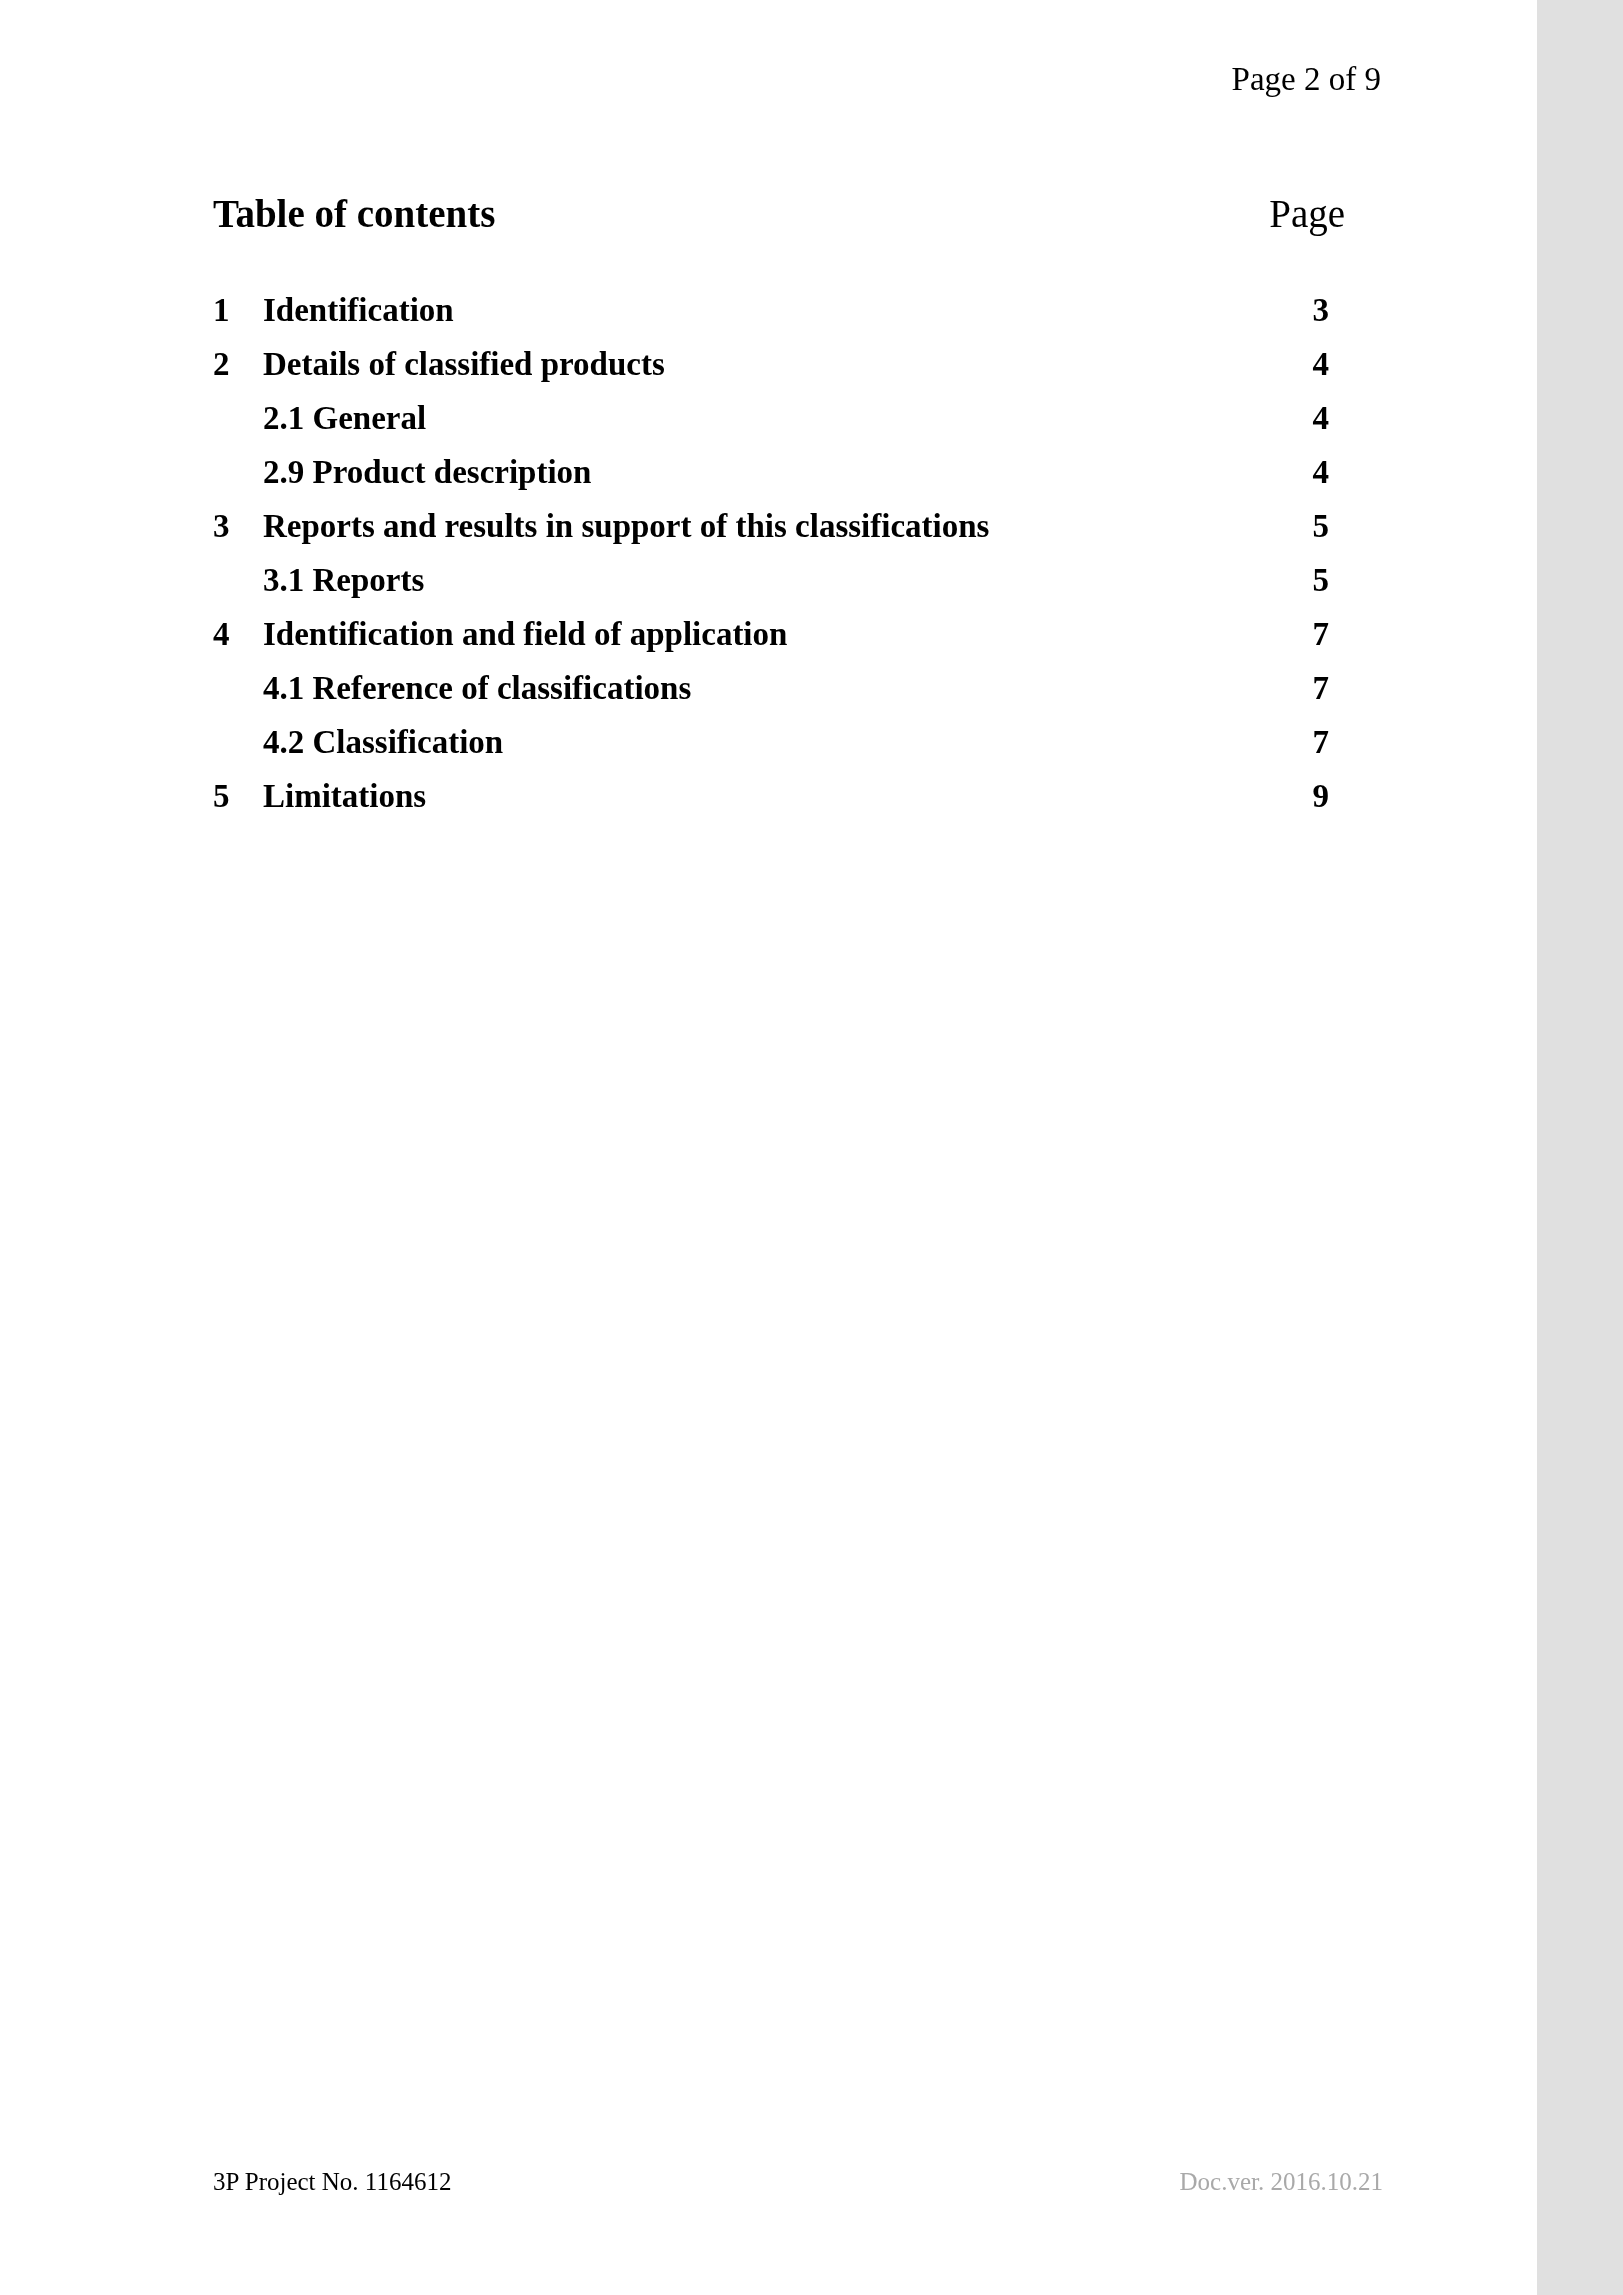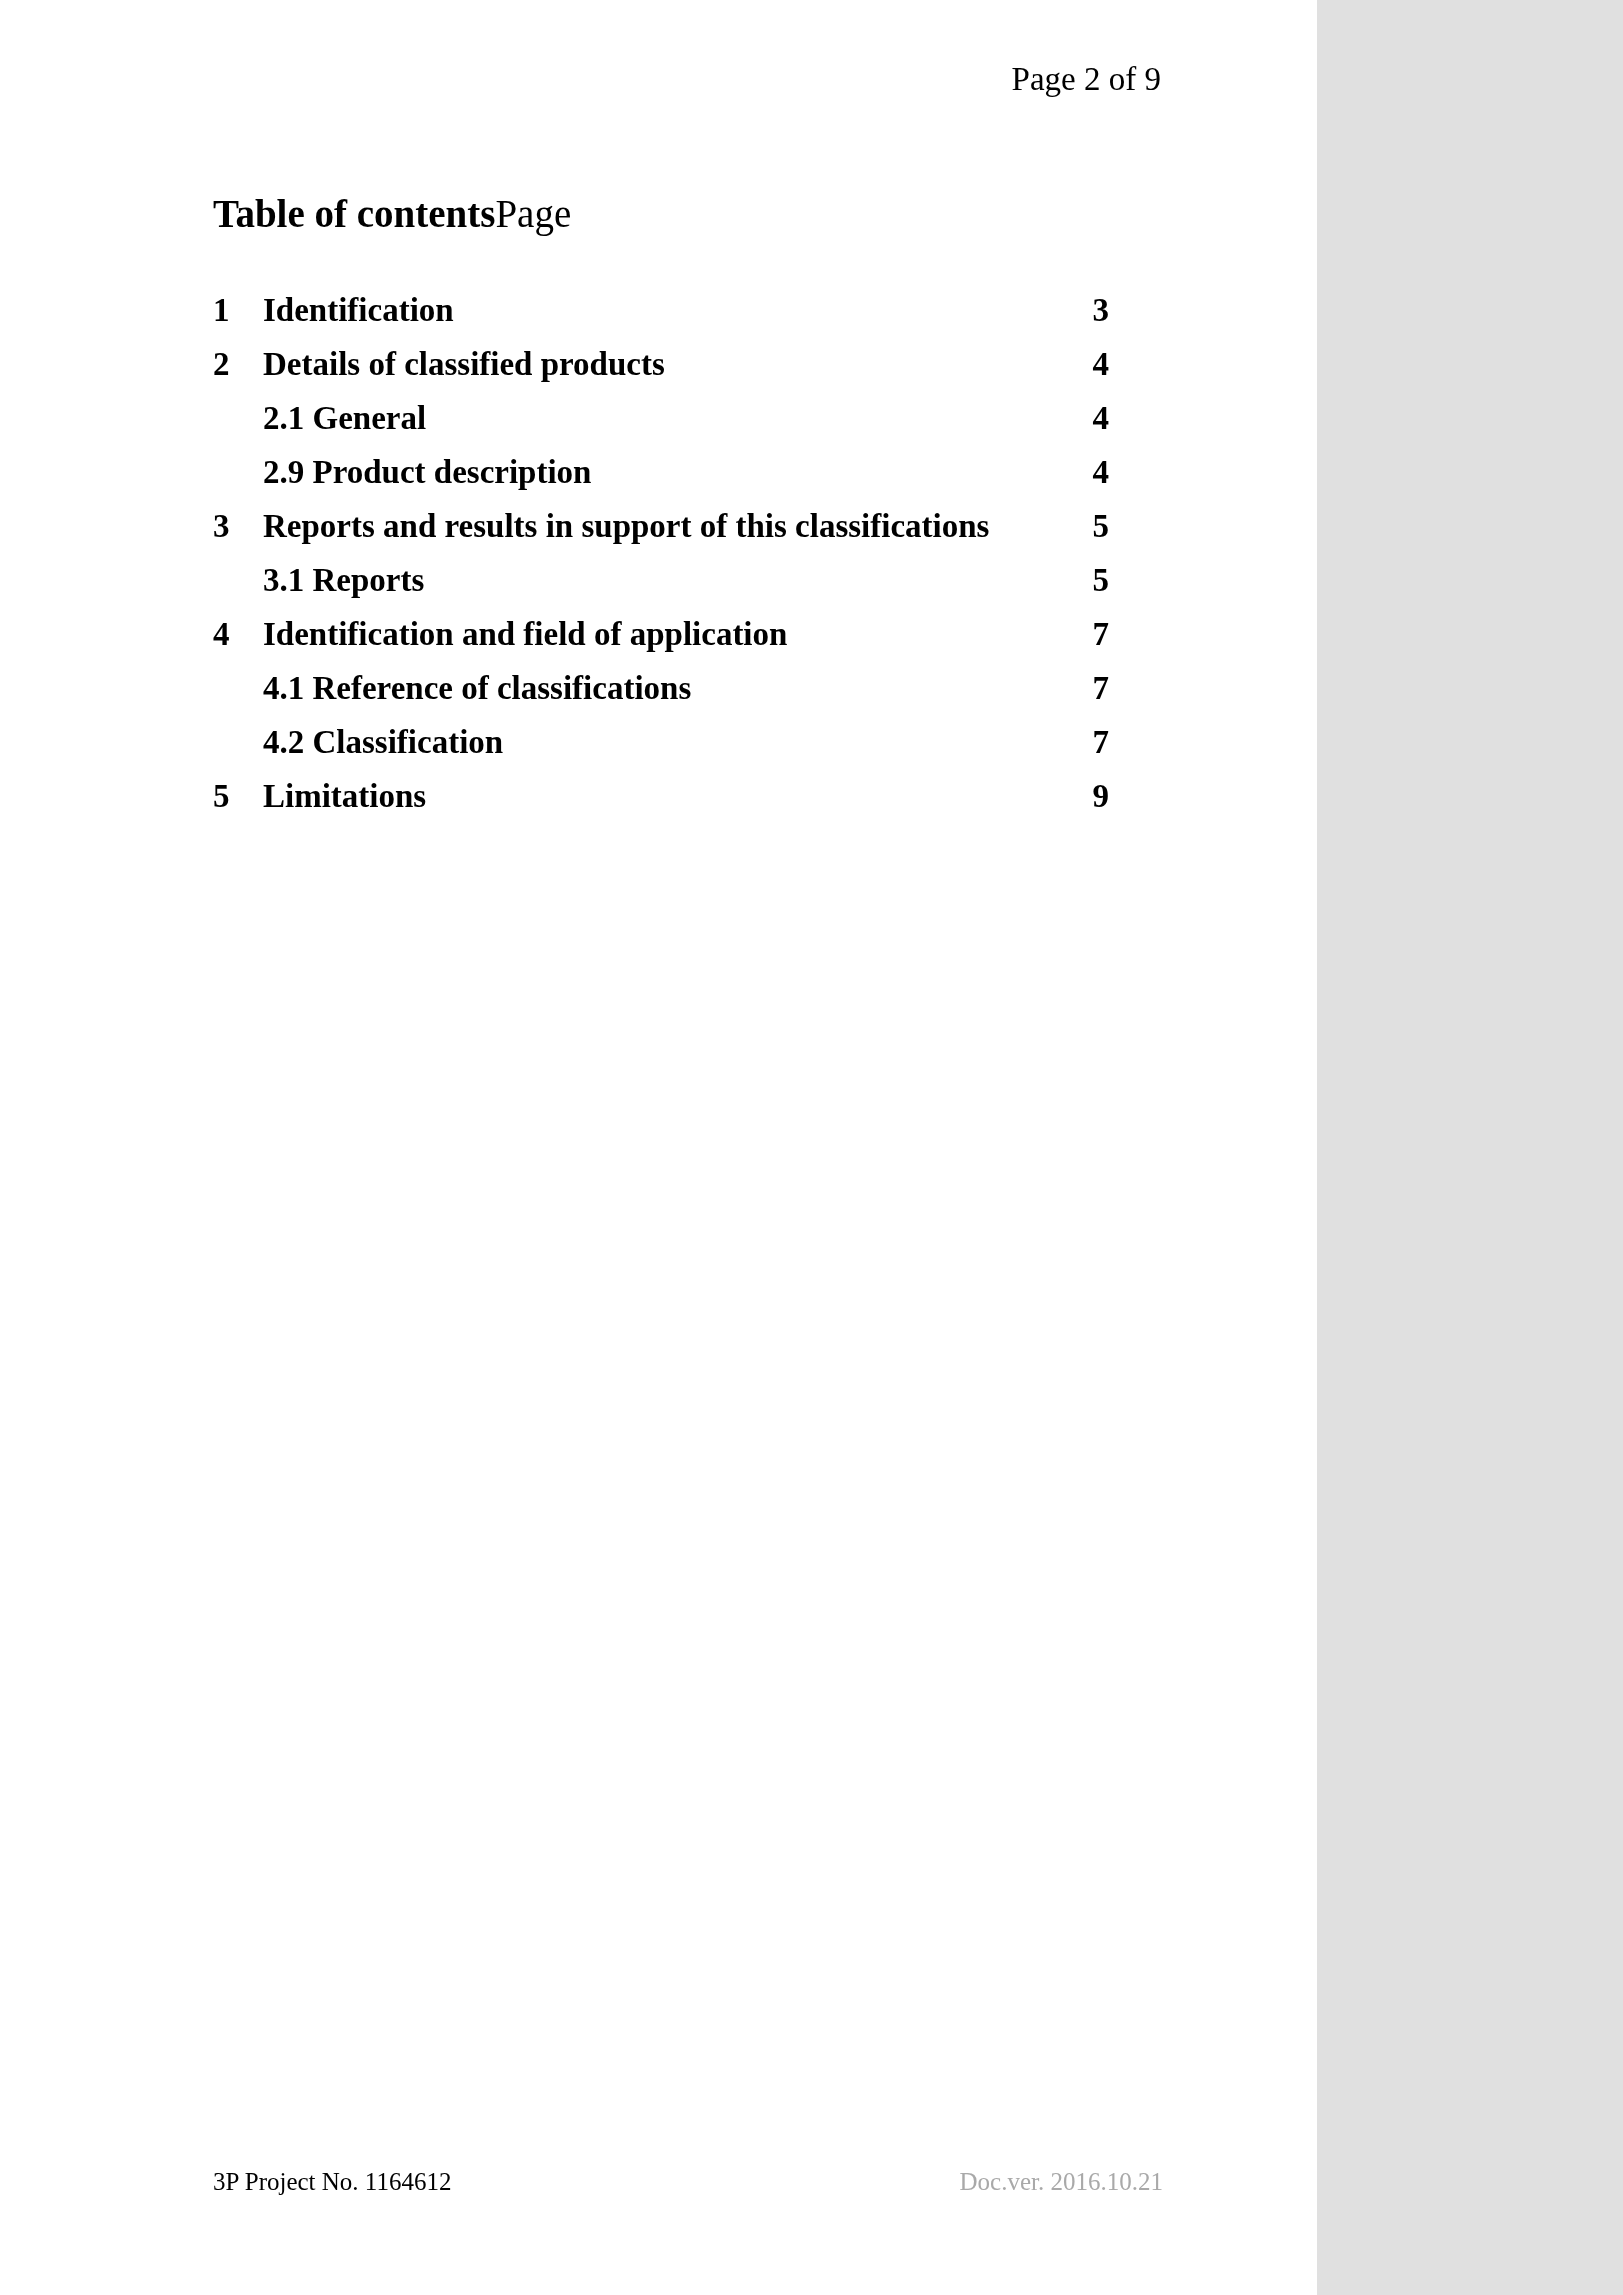--- a/index.html
+++ b/index.html
@@ -2,21 +2,21 @@
 <html style="font-size:10.5px"><head>
 <meta charset="utf-8">
 <style>
   html, body {
     margin: 0;
     padding: 0;
     background: #e0e0e0;
   }
   .page {
     position: relative;
-    width: 1317px;
+    width: 1537px;
     height: 2295px;
     background: #ffffff;
     font-family: "Liberation Serif", "DejaVu Serif", serif;
     color: #000000;
     overflow: hidden;
   }
   
   .header-pagenum {
     position: absolute;
     top: 63px;
@@ -25,21 +25,21 @@
     line-height: 1;
     white-space: nowrap;
   }
   
   .toc-head {
     position: absolute;
     top: 194px;
     left: 213px;
     right: 192px;
     display: flex;
-    justify-content: flex-start;
+    justify-content: space-between;
     align-items: flex-start;
   }
   .toc-title {
     font-size: 39px;
     font-weight: bold;
     line-height: 1;
     white-space: nowrap;
   }
   .toc-page-col-header {
     font-size: 39px;

